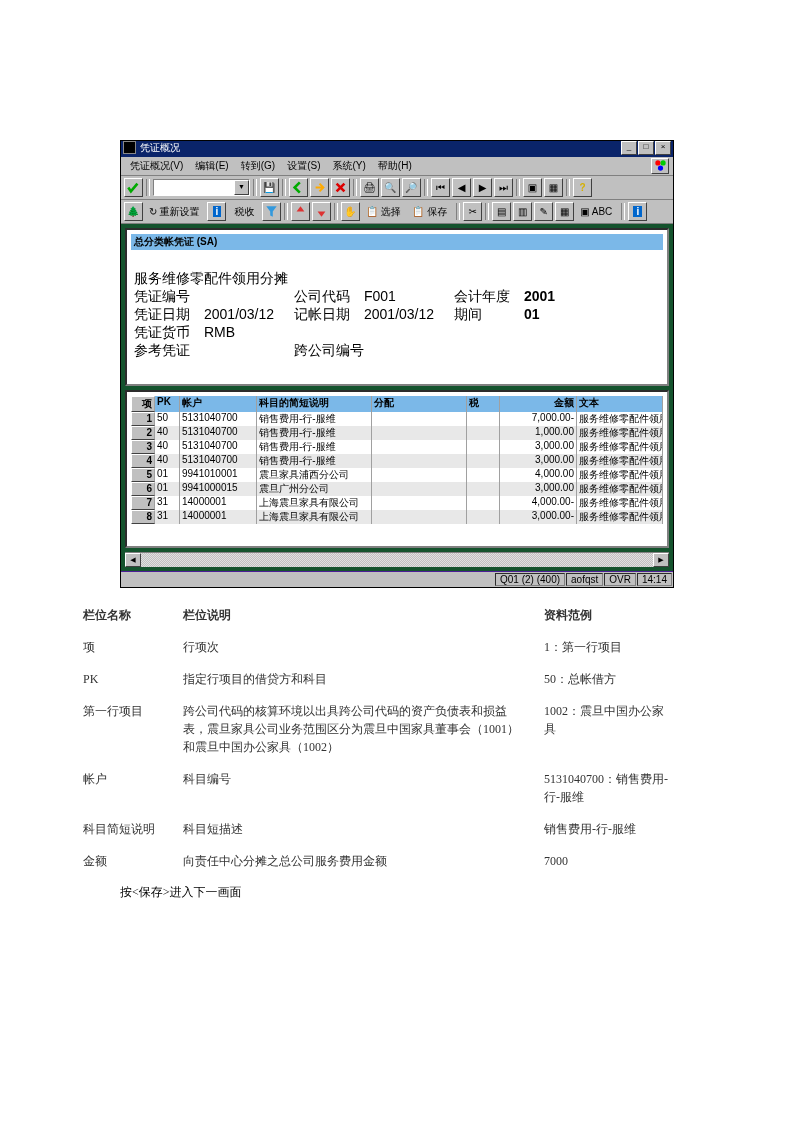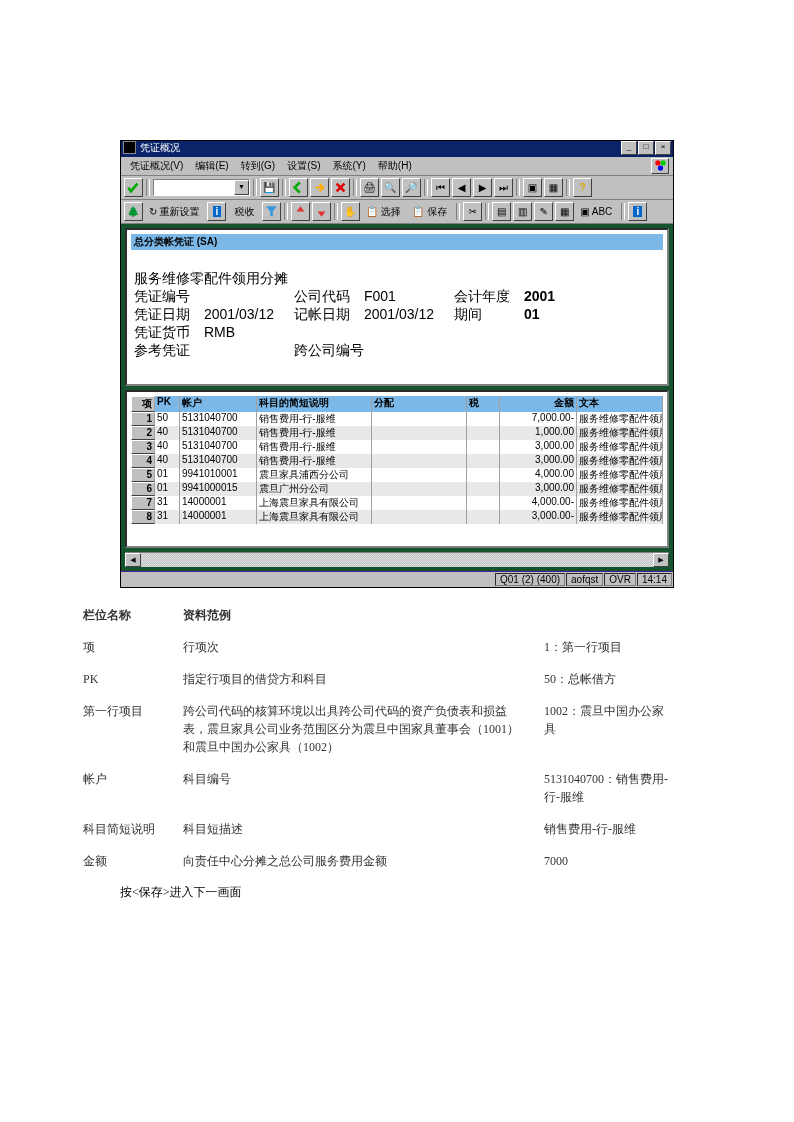--- a/index.html
+++ b/index.html
@@ -321,20 +321,21 @@
   <div class="scell">Q01 (2) (400)</div>
   <div class="scell">aofqst</div>
   <div class="scell">OVR</div>
   <div class="scell">14:14</div>
  </div>
 </div>
 
 <div class="fields">
  <div class="frow fhdr">
   <div class="fc1">栏位名称</div>
+  <div class="fc2">栏位说明</div>
   <div class="fc3">资料范例</div>
  </div>
  <div id="frows">
         <div class="frow">
           <div class="fc1">项</div>
           <div class="fc2">行项次</div>
           <div class="fc3">1：第一行项目</div>
         </div>
         <div class="frow">
           <div class="fc1">PK</div>

